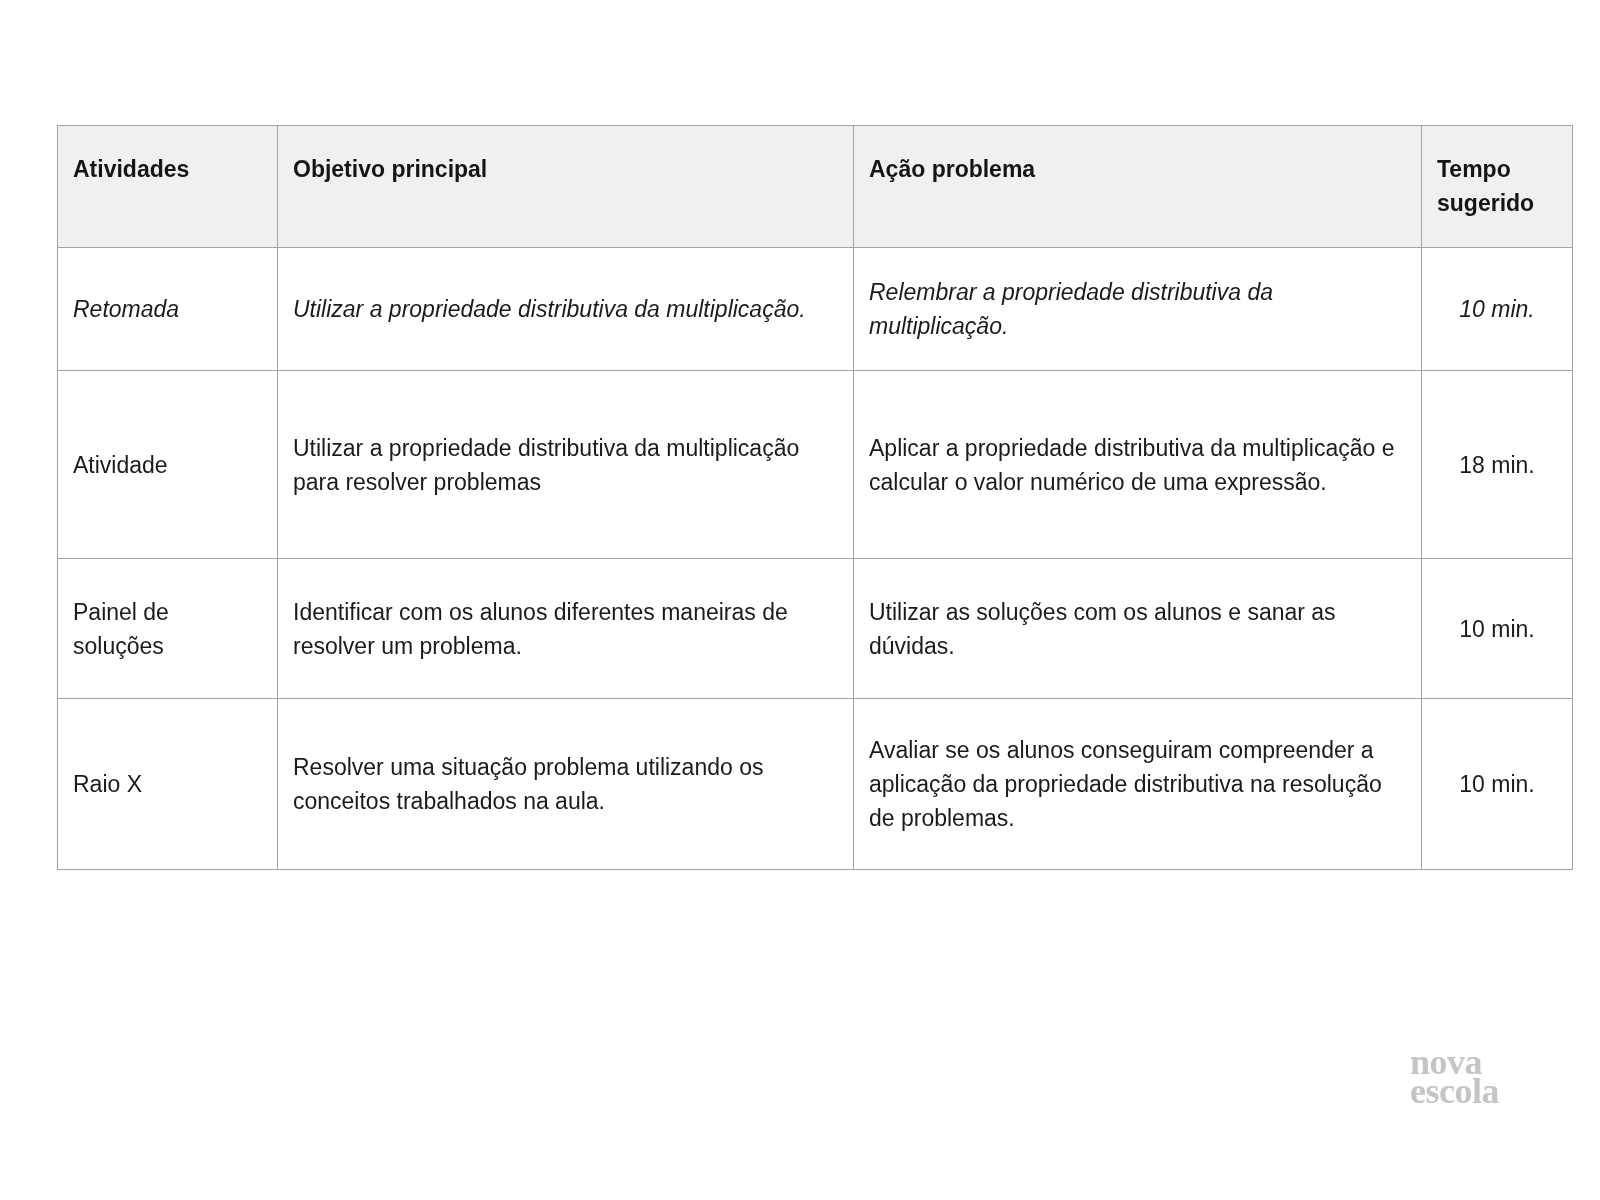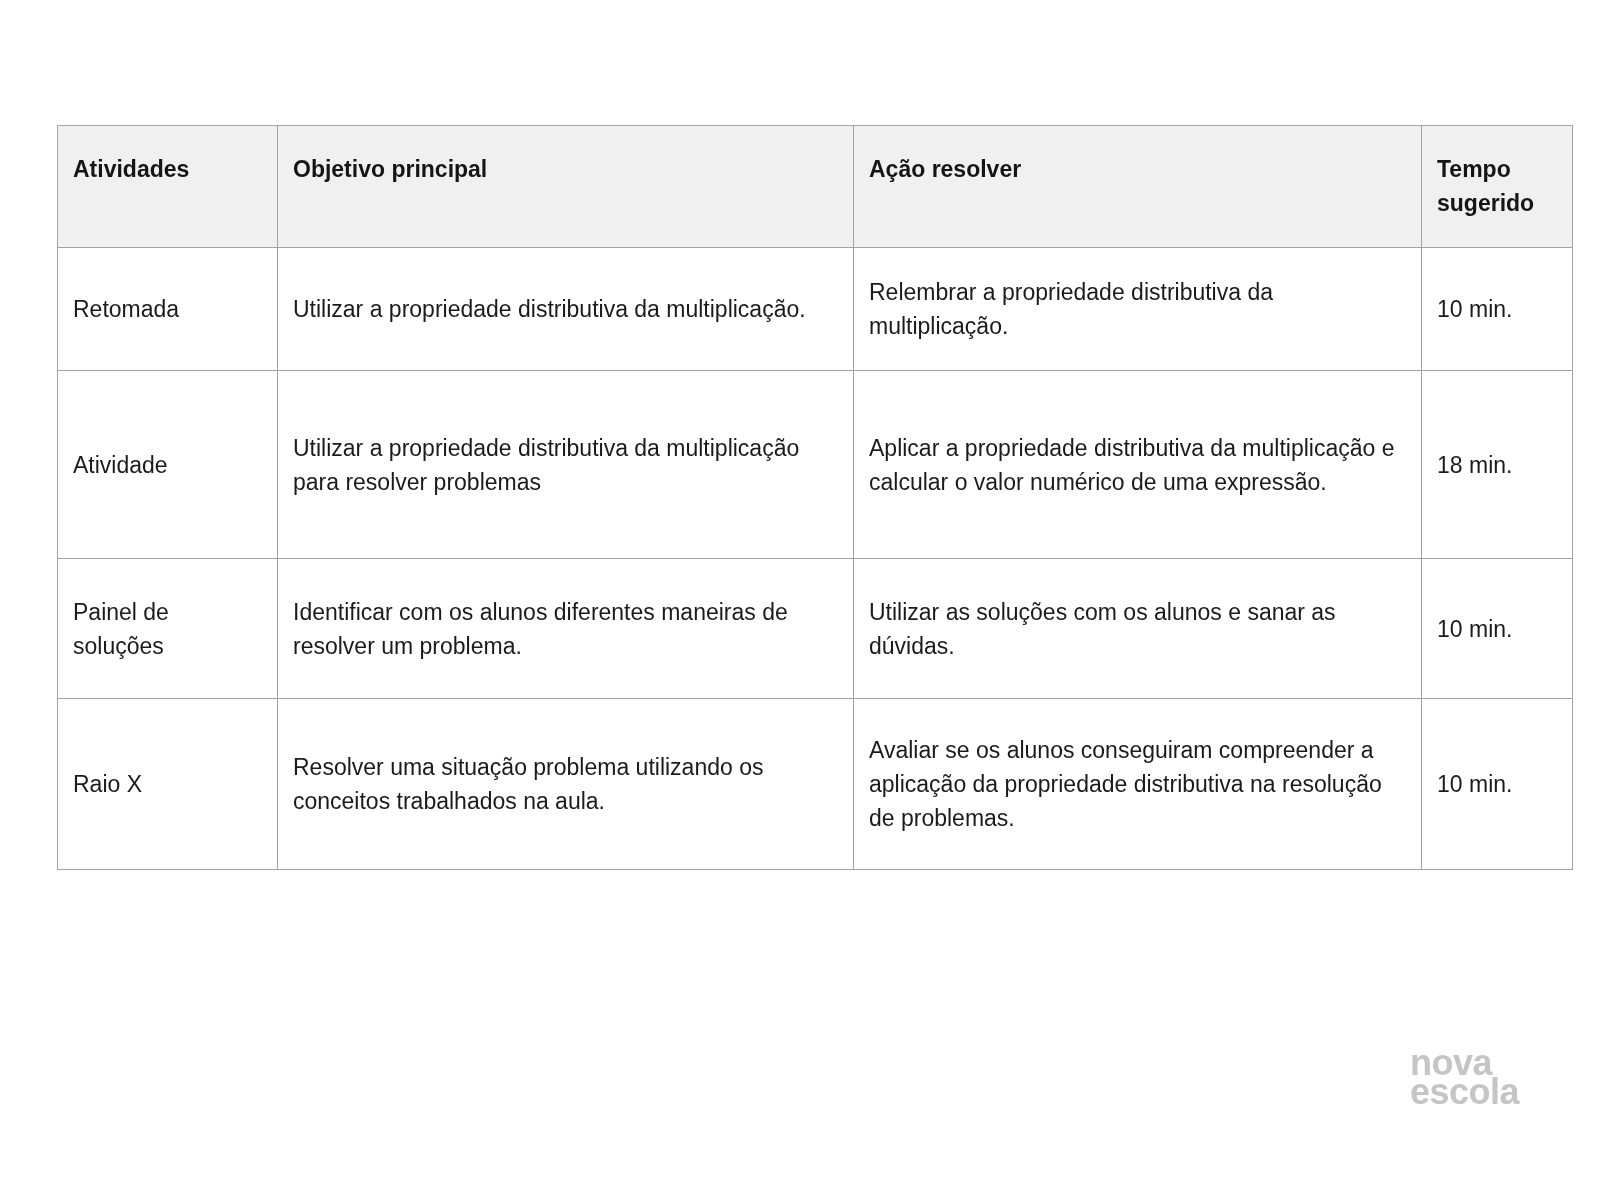--- a/index.html
+++ b/index.html
@@ -41,32 +41,32 @@
     padding-top: 26px;
     height: 122px;
     box-sizing: border-box;
     color: #151515;
   }
   table.plan tbody td {
     background: #ffffff;
     vertical-align: middle;
     font-weight: normal;
   }
-  td.c-tempo { text-align: left; }
-  tr.h1 { height: 123px; }
+  td.c-tempo { text-align: center; }
+  tr.h1 { height: 123px; font-style: italic; }
   tr.h2 { height: 188px; }
   tr.h3 { height: 140px; margin-top: 45px; }
   tr.h4 { height: 87px; }
   tr.h5 { height: 171px; }
 
   .logo {
     position: absolute;
     left: 1410px;
     top: 1048px;
-    font-family: Liberation Sans, sans-serif;
+    font-family: Liberation Serif, serif;
     font-weight: bold;
     font-size: 36px;
     line-height: 29px;
     letter-spacing: -0.5px;
     color: #c5c5c5;
     text-align: left;
     user-select: none;
   }
   .logo span { display: block; }
 </style>
@@ -79,21 +79,21 @@
     <colgroup>
       <col style="width:220px">
       <col style="width:576px">
       <col style="width:568px">
       <col style="width:151px">
     </colgroup>
     <thead>
       <tr>
         <th>Atividades</th>
         <th>Objetivo principal</th>
-        <th>Ação resolver</th>
+        <th>Ação problema</th>
         <th>Tempo sugerido</th>
       </tr>
     </thead>
     <tbody>
       <tr class="h1">
         <td class="c-ativ">Retomada</td>
         <td class="c-obj">Utilizar a propriedade distributiva da multiplicação.</td>
         <td class="c-acao">Relembrar a propriedade distributiva da multiplicação.</td>
         <td class="c-tempo">10 min.</td>
       </tr>

